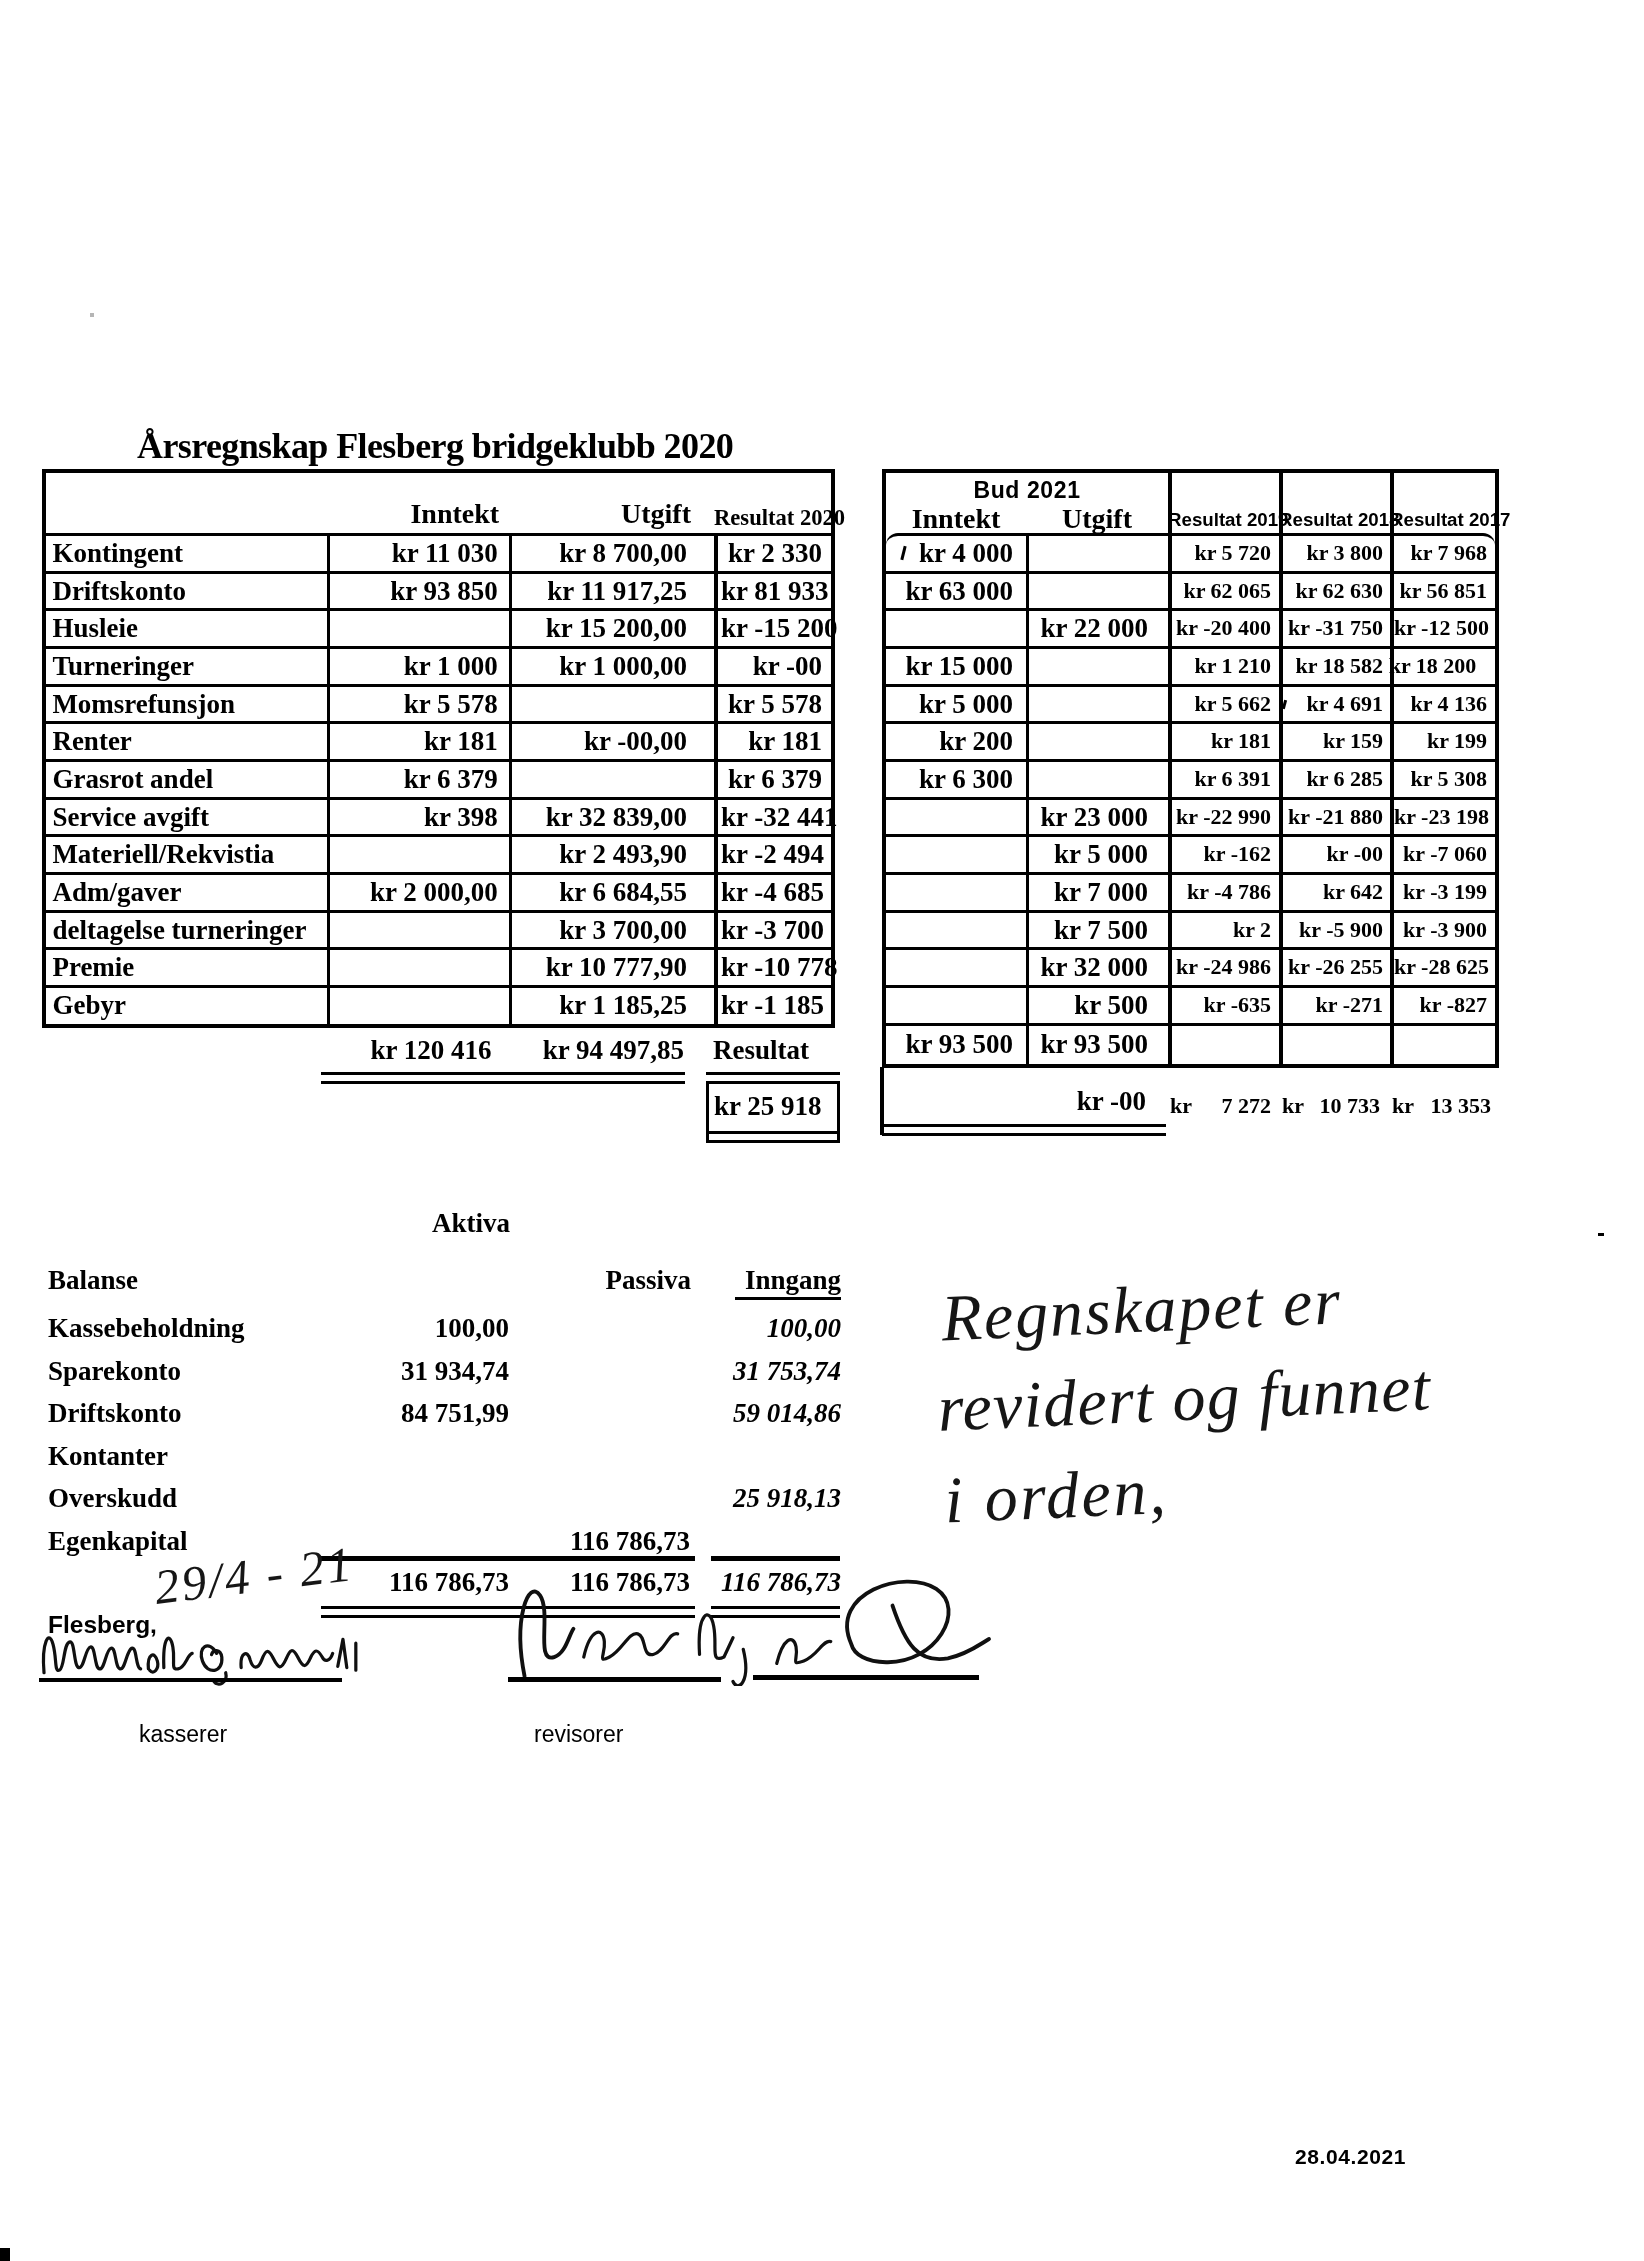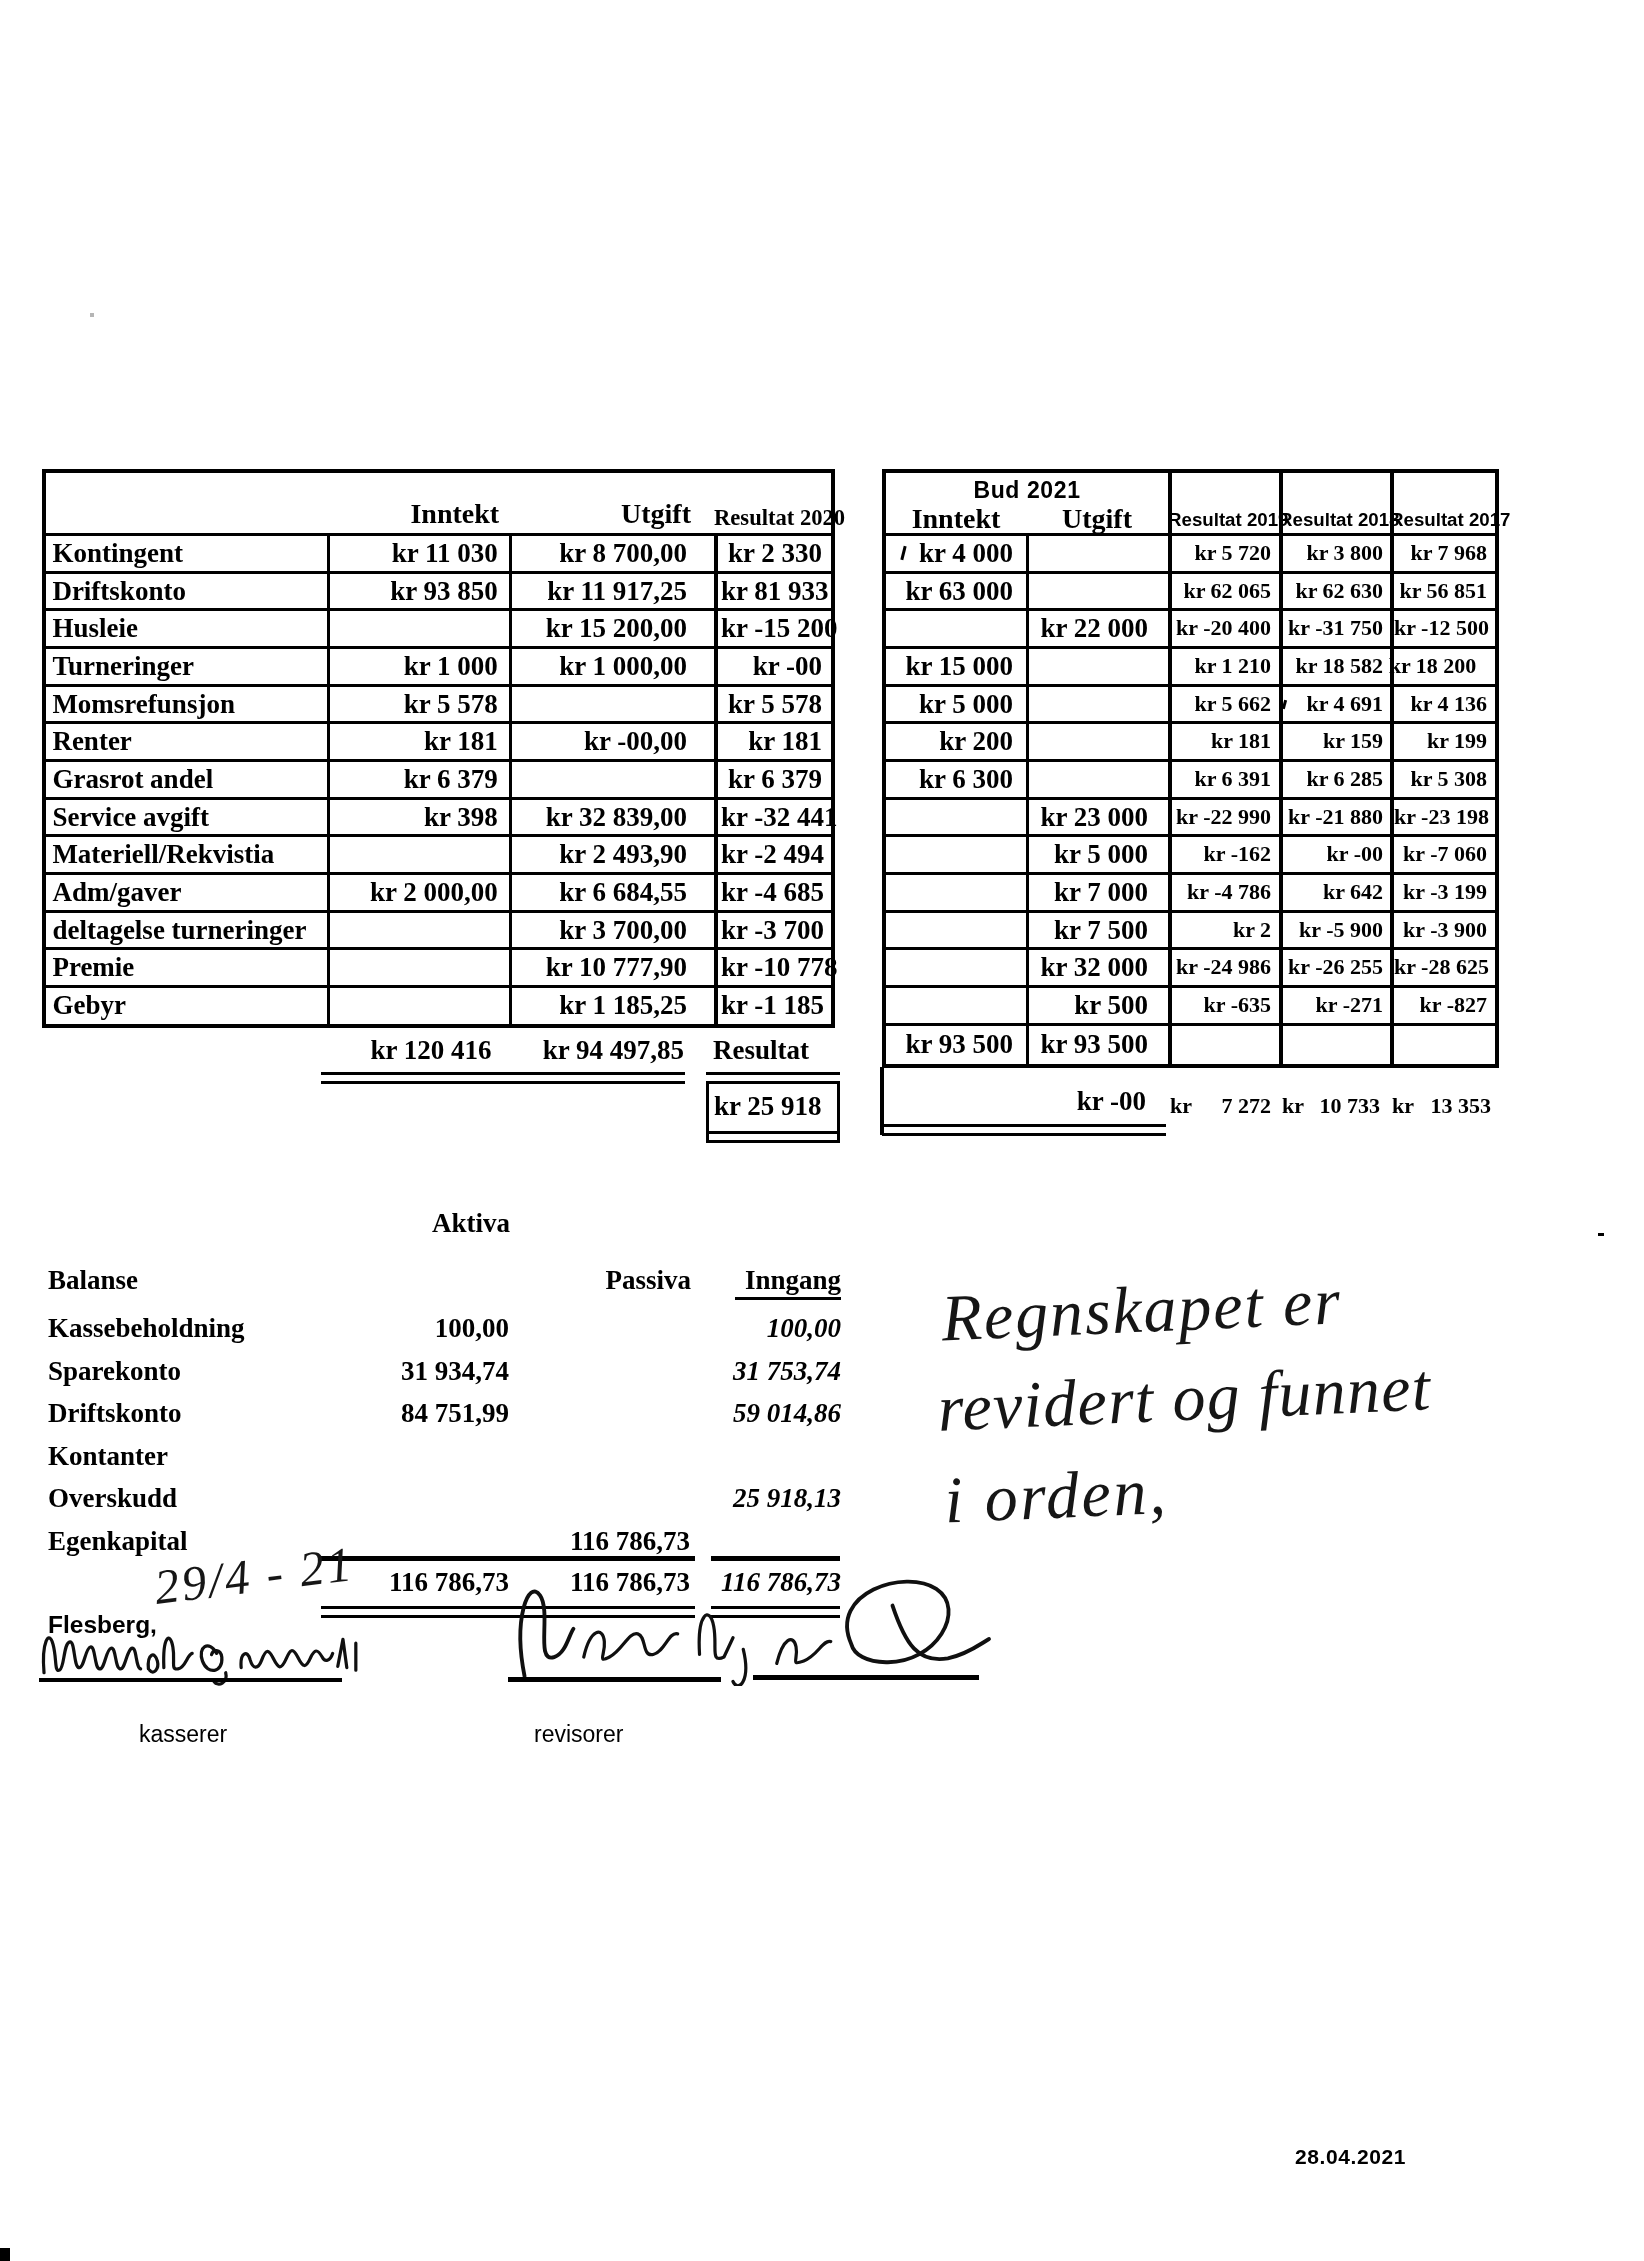--- a/index.html
+++ b/index.html
@@ -24,20 +24,21 @@
   .hand{position:absolute;font-family:"Liberation Serif",serif;font-style:italic;color:#161616;white-space:nowrap;}
   .sigsvg{position:absolute;}
   .sigsvg path{fill:none;stroke:#101010;stroke-linecap:round;stroke-linejoin:round;}
   .artifact{position:absolute;background:#000;}
 </style>
 </head>
 <body>
 
 <div id="page">
 
+  <div class="abs ser b" style="left:137px;top:427px;font-size:36px;line-height:39px;letter-spacing:-0.6px;">Årsregnskap Flesberg bridgeklubb 2020</div>
 
   <div class="tbl" style="left:42px;top:469px;width:793px;height:559px;">
 
     <span class="hdr num" style="left:281px;width:176px;top:24.5px;font-size:28px;padding-right:3.9px;text-align:right;">Inntekt</span>
     <span class="hdr num" style="left:463px;width:204px;top:24.5px;font-size:28px;padding-right:22px;text-align:right;">Utgift</span>
     <span class="hdr" style="left:668px;width:117px;top:32px;font-size:22.6px;text-align:center;">Resultat 2020</span>
 
     <div class="vl" style="left:281px;top:60px;bottom:0;"></div>
     <div class="vl" style="left:463px;top:60px;bottom:0;"></div>
     <div class="vl" style="left:668px;top:60px;bottom:0;width:3.9px;"></div>
@@ -141,21 +142,21 @@
     <span class="hdr sans" style="left:282px;width:111px;top:36px;font-size:18.7px;text-align:center;">Resultat 2019</span>
     <span class="hdr sans" style="left:393px;width:112px;top:36px;font-size:18.7px;text-align:center;">Resultat 2018</span>
     <span class="hdr sans" style="left:504px;width:104px;top:36px;font-size:18.7px;text-align:center;">Resultat 2017</span>
 
     <div class="vl" style="left:140px;top:60px;bottom:0;"></div>
     <div class="vl" style="left:282px;top:0;bottom:0;width:3.9px;"></div>
     <div class="vl" style="left:393px;top:0;bottom:0;width:3.9px;"></div>
     <div class="vl" style="left:504px;top:0;bottom:0;width:3.9px;"></div>
 
     <div id="rt-rows">
-        <div class="row" style="top: 60px; height: 38px;">
+        <div class="row" style="top: 60px; height: 38px; border-radius: 12px;">
           <span class="cell num" style="left:3.9px;width:123px;">kr 4 000</span>
           <span class="cell num" style="left:143px;width:119px;"></span>
           <span class="cell num small" style="left:285px;width:100px;">kr 5 720</span>
           <span class="cell num small" style="left:396px;width:101px;">kr 3 800</span>
           <span class="cell num small" style="left:508px;width:93px;">kr 7 968</span>
         </div>
         <div class="row" style="top: 98px; height: 38px;">
           <span class="cell num" style="left:3.9px;width:123px;">kr 63 000</span>
           <span class="cell num" style="left:143px;width:119px;"></span>
           <span class="cell num small" style="left:285px;width:100px;">kr 62 065</span>

